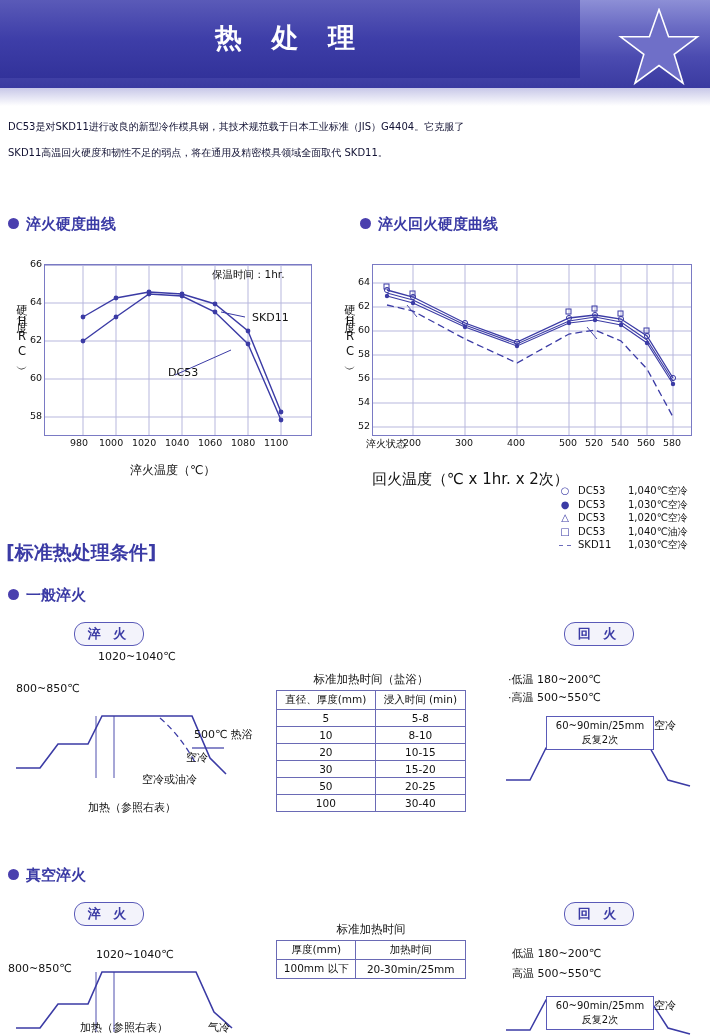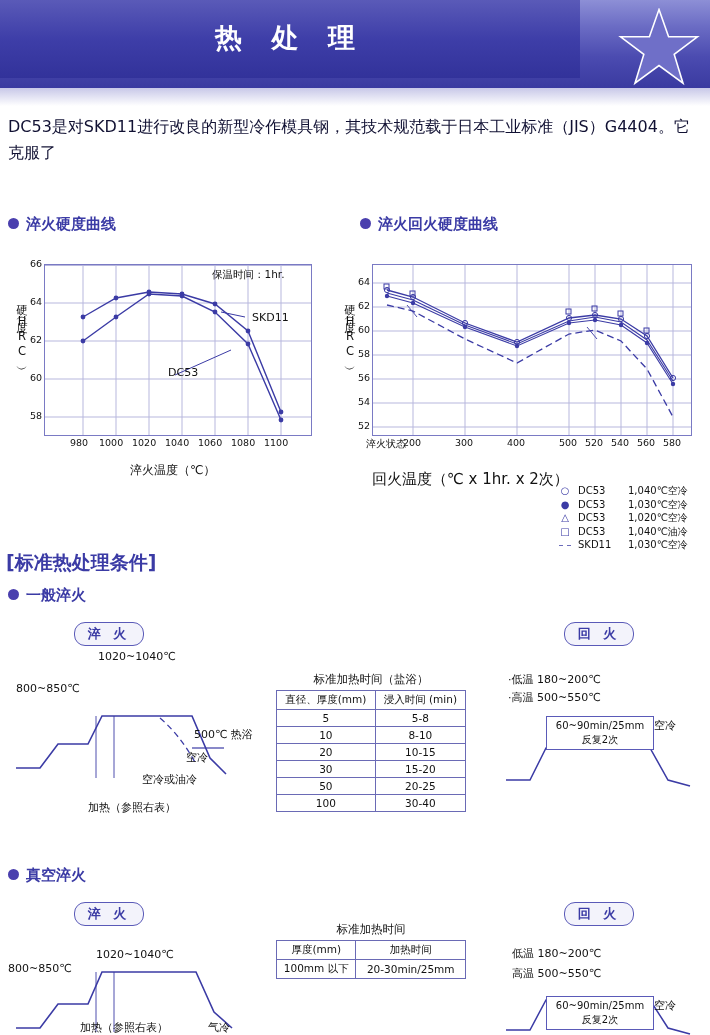--- a/index.html
+++ b/index.html
@@ -26,21 +26,21 @@
   .star{
     position:absolute;right:8px;top:8px;width:86px;height:80px;
   }
   .header-fade{
     position:absolute;left:0;top:88px;width:710px;height:18px;
     background:linear-gradient(180deg,#c8c8e8 0%,#ffffff 100%);
   }
   
   .intro{
     position:absolute;left:8px;top:114px;width:694px;
-    font-size:16px;line-height:26px;color:#111133;
+    font-size:10px;line-height:26px;color:#111133;
   }
   
   .bullet-head{
     position:absolute;color:#3b3ba5;font-weight:bold;font-size:15px;
   }
   .bullet-head .dot{
     display:inline-block;width:11px;height:11px;border-radius:50%;
     background:#4a3fae;margin-right:7px;vertical-align:middle;position:relative;top:-1px;
   }
   .sect-head{
@@ -90,20 +90,21 @@
   <div class="band"></div>
   <div class="title">热 处 理</div>
   <svg class="star" viewBox="0 0 100 100">
     <polygon points="50,2 62,36 98,36 69,58 80,94 50,72 20,94 31,58 2,36 38,36" fill="#6f6fc8" stroke="#ffffff" stroke-width="2"></polygon>
   </svg>
 </div>
 <div class="header-fade"></div>
 
 <div class="intro">
   <div>DC53是对SKD11进行改良的新型冷作模具钢，其技术规范载于日本工业标准（JIS）G4404。它克服了</div>
+  <div>SKD11高温回火硬度和韧性不足的弱点，将在通用及精密模具领域全面取代 SKD11。</div>
 </div>
 
 <div class="bullet-head" style="left:8px;top:215px;">
   <span class="dot"></span><span>淬火硬度曲线</span>
 </div>
 <div class="bullet-head" style="left:360px;top:215px;">
   <span class="dot"></span><span>淬火回火硬度曲线</span>
 </div>
 
 <div class="vlabel" style="left:14px;top:296px;height:120px;">硬 度（HRC）</div>
@@ -264,21 +265,21 @@
     <span class="legend-name">DC53</span>
     <span>1,040℃油冷</span>
   </div>
   <div class="legend-row">
     <span class="legend-sym">– –</span>
     <span class="legend-name">SKD11</span>
     <span>1,030℃空冷</span>
   </div>
 </div>
 
-<div class="sect-head" style="left:6px;top:540px;margin-top:10px;">[标准热处理条件]</div>
+<div class="sect-head" style="left:6px;top:540px;">[标准热处理条件]</div>
 
 <div class="bullet-head" style="left:8px;top:586px;">
   <span class="dot"></span><span>一般淬火</span>
 </div>
 
 <div class="tagbox" style="left:74px;top:622px;width:68px;">淬 火</div>
 <div class="tagbox" style="left:564px;top:622px;width:68px;">回 火</div>
 
 <svg style="position:absolute;left:10px;top:648px;" width="258" height="140" viewBox="0 0 258 140">
   <polyline points="6,120 30,120 48,96 78,96 92,68 182,68 200,110 216,126" fill="none" stroke="#3b3ba5" stroke-width="1.6"></polyline>

